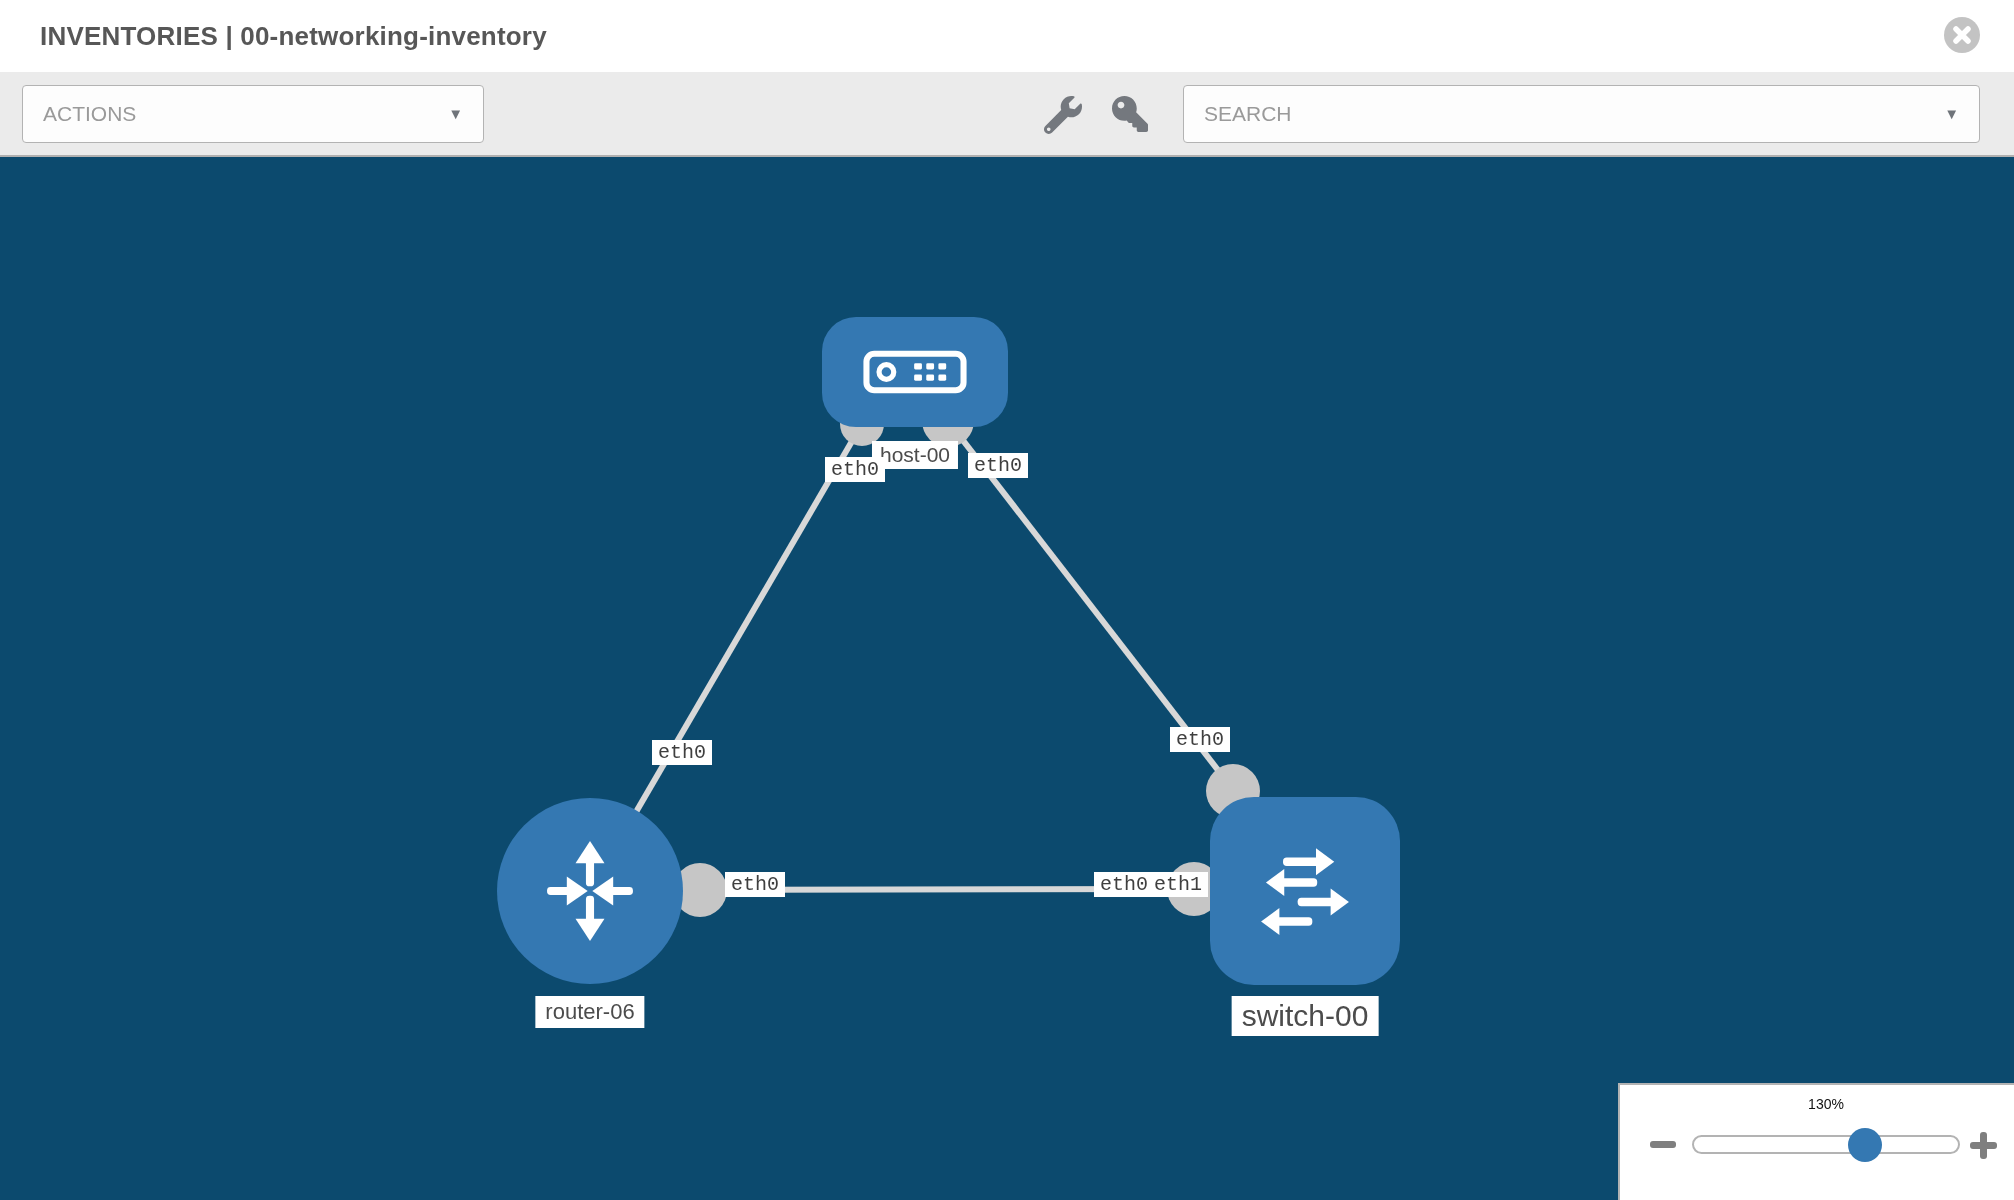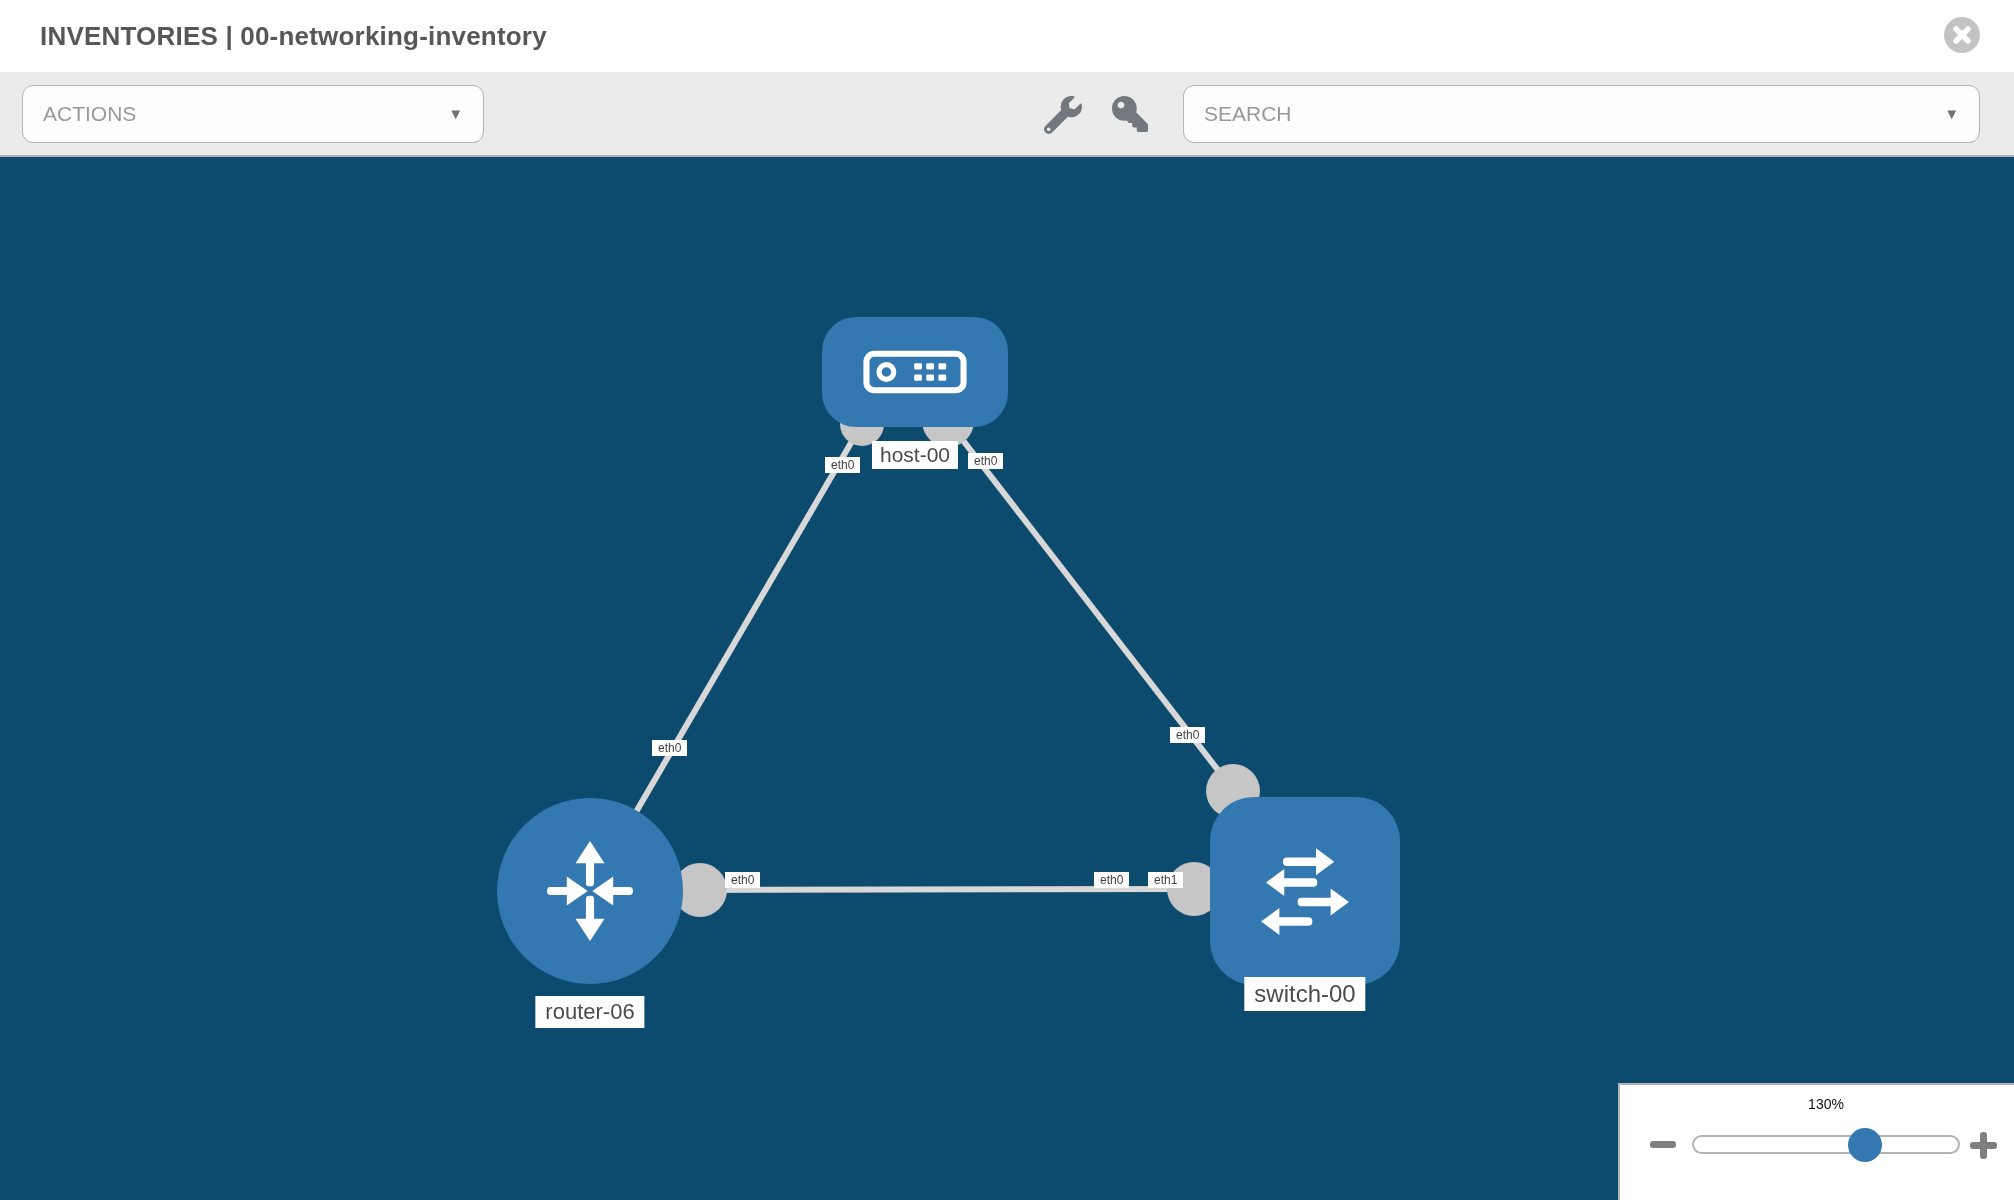--- a/index.html
+++ b/index.html
@@ -8,21 +8,21 @@
   .app { position:relative; width:2014px; height:1200px; background:#fff; }
 
   
   .topbar { position:absolute; left:0; top:0; width:2014px; height:72px; background:#fff; }
   .topbar .title { position:absolute; left:40px; top:0; line-height:72px; font-size:26px; font-weight:bold; color:#575757; letter-spacing:.2px; }
   .close-btn { position:absolute; right:34px; top:17px; width:36px; height:36px; border-radius:50%; background:#c3c3c3; cursor:pointer; }
   .close-btn svg { position:absolute; left:0; top:0; }
 
   
   .toolbar { position:absolute; left:0; top:72px; width:2014px; height:85px; background:#ebebeb; border-bottom:2px solid #b0b0b0; }
-  .select-box { position:absolute; top:13px; height:58px; background:#fdfdfd; border:1px solid #b3b3b3; border-radius:11px; }
+  .select-box { position:absolute; top:13px; height:58px; background:#fdfdfd; border:1px solid #b3b3b3; border-radius:4px; }
   .select-box .ph { position:absolute; left:20px; top:0; line-height:56px; font-size:21px; color:#9a9a9a; }
   .select-box .caret { position:absolute; right:20px; top:0; line-height:56px; font-size:15px; color:#6f747a; }
   .actions-box { left:22px; width:462px; }
   .search-box  { left:1183px; width:797px;text-align:center; }
   .tool-icon { position:absolute; top:24px; width:38px; height:38px; cursor:pointer; }
   .wrench-btn { left:1044px; }
   .key-btn { left:1112px; }
 
   
   .canvas { position:absolute; left:0; top:157px; width:2014px; height:1043px; background:#0c4a6e; overflow:hidden; }
@@ -30,23 +30,23 @@
 
   .node { position:absolute; background:#3478b2; cursor:pointer; }
   .node svg { position:absolute; left:50%; top:50%; transform:translate(-50%,-50%); }
   .node-host   { left:822px;  top:160px; width:186px; height:110px; border-radius:34px; }
   .node-router { left:497px;  top:641px; width:186px; height:186px; border-radius:50%; }
   .node-switch { left:1210px; top:640px; width:190px; height:188px; border-radius:44px; }
 
   .node-label { position:absolute; transform:translateX(-50%); background:#fff; color:#4c4c4c; white-space:nowrap; cursor:pointer; }
   .lbl-host   { left:915px;  top:284px; font-size:21px; padding:2px 8px; }
   .lbl-router { left:590px;  top:839px; font-size:22px; padding:3px 10px; }
-  .lbl-switch { left:1305px; top:820px; font-size:24px; padding:3px 10px; }
+  .lbl-switch { left:1305px; top:839px; font-size:30px; padding:3px 10px; }
 
-  .iface { position:absolute; background:#fff; color:#3f3f3f; font-size:12px; padding:1px 6px; white-space:nowrap; }
+  .iface { position:absolute; background:#fff; color:#3f3f3f; font-size:20px; padding:1px 6px; white-space:nowrap;font-family:Liberation Mono, monospace; }
   .if-a { left:825px;  top:300px; }
   .if-b { left:652px;  top:583px; }
   .if-c { left:968px;  top:296px; }
   .if-d { left:1170px; top:570px; }
   .if-e { left:725px;  top:715px; }
   .if-f { left:1094px; top:715px; }
   .if-g { left:1148px; top:715px; }
 
   
   .zoom-panel { position:absolute; left:1618px; top:926px; width:402px; height:130px; background:#fff; border:2px solid #b3b3b3; }

